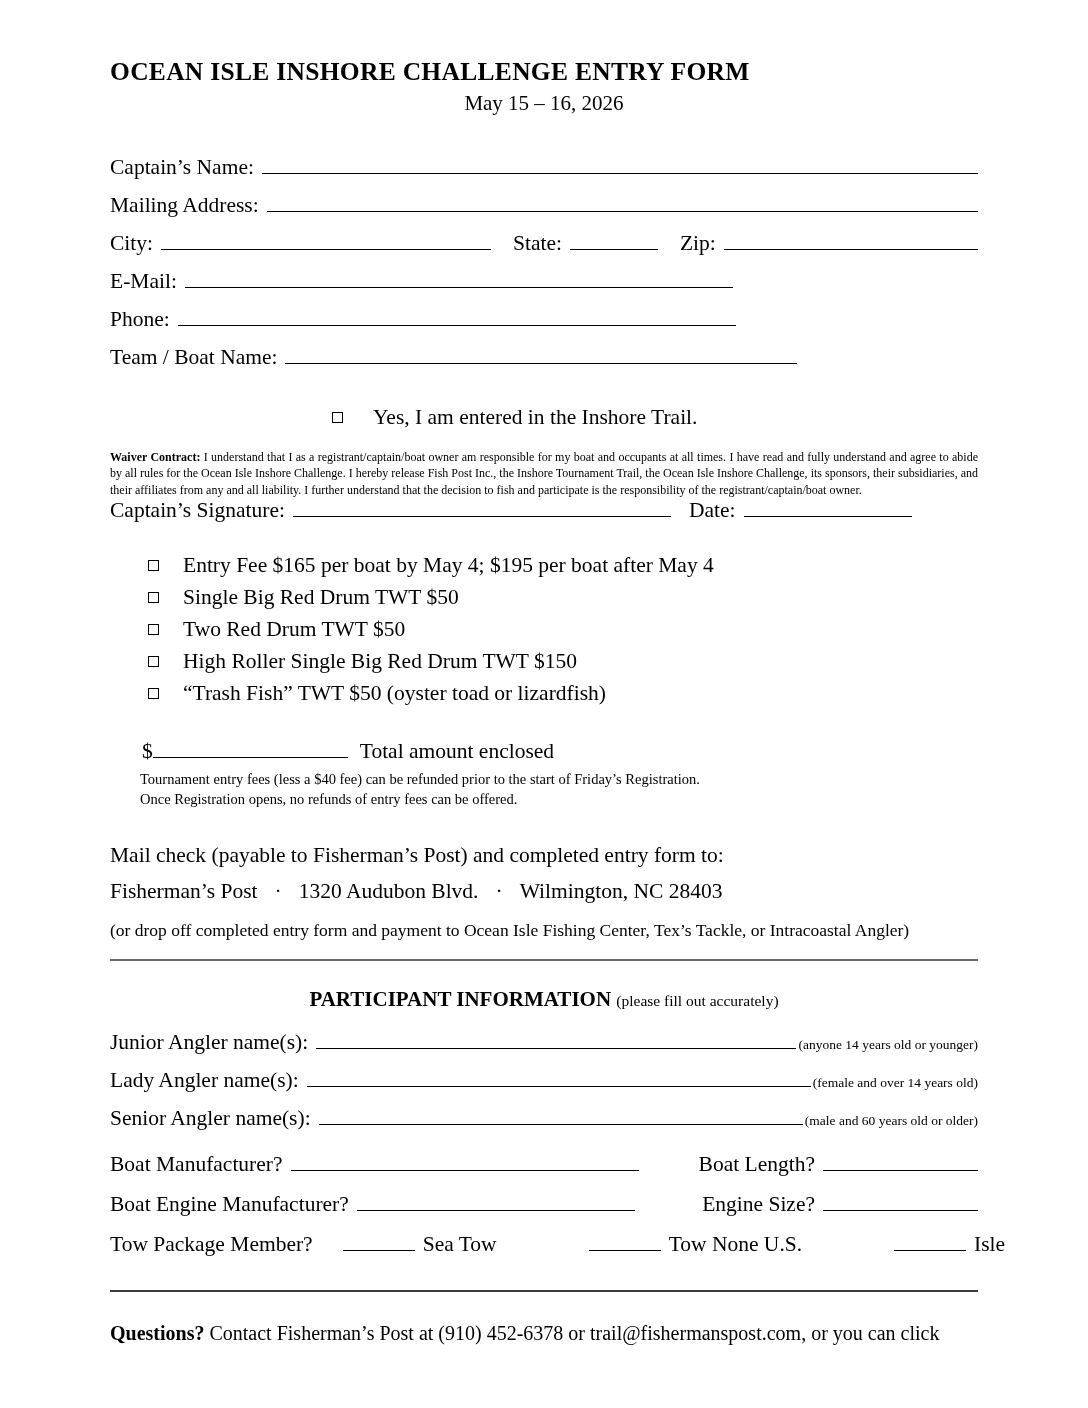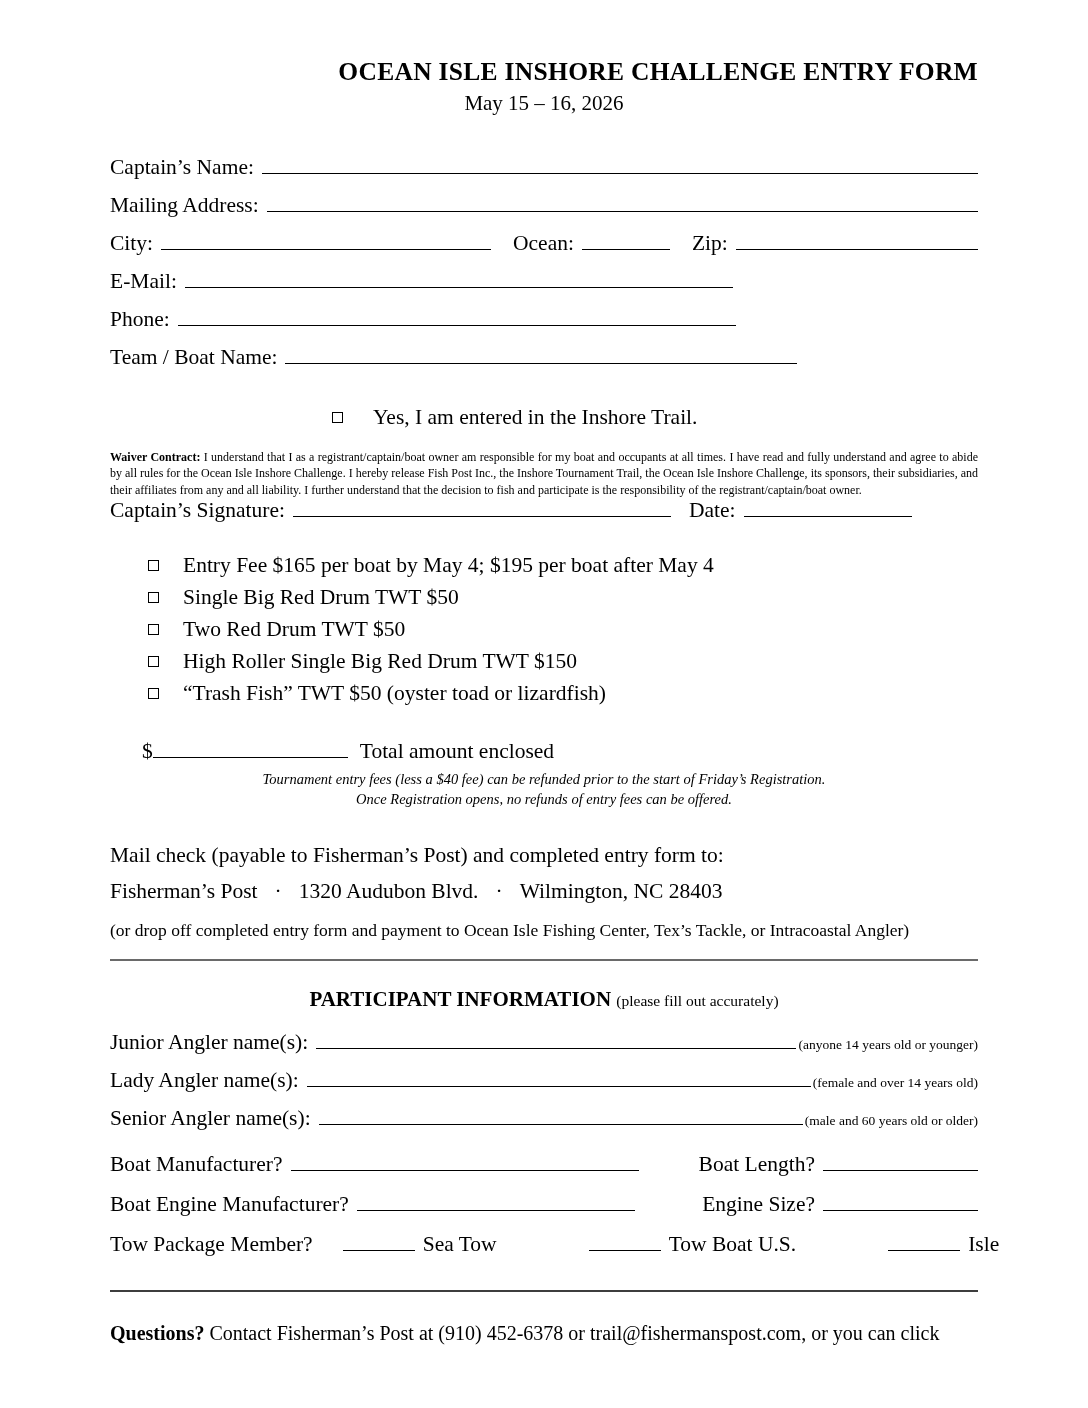--- a/index.html
+++ b/index.html
@@ -15,21 +15,21 @@
   }
   .page {
     position: relative;
     width: 1088px;
     height: 1408px;
     padding: 0 110px;
   }
 
   
   .doc-title {
-    text-align: right;
+    text-align: left;
     font-weight: bold;
     font-size: 25.5px;
     letter-spacing: .3px;
     padding-top: 58px;
     line-height: 1.12;
   }
   .doc-subtitle {
     text-align: center;
     font-size: 21px;
     padding-top: 4px;
@@ -104,26 +104,25 @@
   .total-row {
     display: flex;
     align-items: baseline;
     font-size: 21.5px;
     margin-top: 26px;
     padding-left: 32px;
   }
   .total-row .blank { margin-left: 0; width: 195px; }
   .total-row .tlabel { margin-left: 12px; }
   .refund {
-    text-align: center;
+    text-align: left;
     font-size: 14.5px;
     line-height: 1.35;
     margin-top: 6px;
     padding: 0 30px;
-    font-style: italic;
   }
 
   
   .mail-block { margin-top: 34px; }
   .mail-line1 { font-size: 21.5px; }
   .mail-line2 { font-size: 21.5px; margin-top: 11px; }
   .mail-line2 .dot { padding: 0 17px; }
   .mail-line3 { font-size: 17.5px; margin-top: 16px; }
 
   
@@ -204,21 +203,21 @@
     </div>
 
     <div class="frow">
       <span class="lbl">Mailing Address:</span>
       <span class="blank grow"></span>
     </div>
 
     <div class="frow">
       <span class="lbl">City:</span>
       <span class="blank" style="width:330px"></span>
-      <span class="lbl" style="margin-left:22px">Ocean:</span>
+      <span class="lbl" style="margin-left:22px">State:</span>
       <span class="blank" style="width:88px"></span>
       <span class="lbl" style="margin-left:22px">Zip:</span>
       <span class="blank grow"></span>
     </div>
 
     <div class="frow">
       <span class="lbl">E-Mail:</span>
       <span class="blank" style="width:548px"></span>
     </div>
 
@@ -331,21 +330,21 @@
       <span class="lbl">Engine Size?</span>
       <span class="blank" style="width:155px"></span>
     </div>
     <div class="tow-row">
       <span class="lbl">Tow Package Member?</span>
       <span class="gap"></span>
       <span class="blank"></span>
       <span class="lbl" style="margin-left:8px">Sea Tow</span>
       <span class="gap-lg"></span>
       <span class="blank"></span>
-      <span class="lbl" style="margin-left:8px">Tow Boat U.S.</span>
+      <span class="lbl" style="margin-left:8px">Tow None U.S.</span>
       <span class="gap-lg"></span>
       <span class="blank"></span>
       <span class="lbl" style="margin-left:8px">Isle</span>
     </div>
   </div>
 
   <div class="rule dark"></div>
 
   <div class="questions">
     <div class="q1"><b>Questions?</b><span> Contact Fisherman’s Post at (910) 452-6378 or trail@fishermanspost.com, or you can click</span></div>

